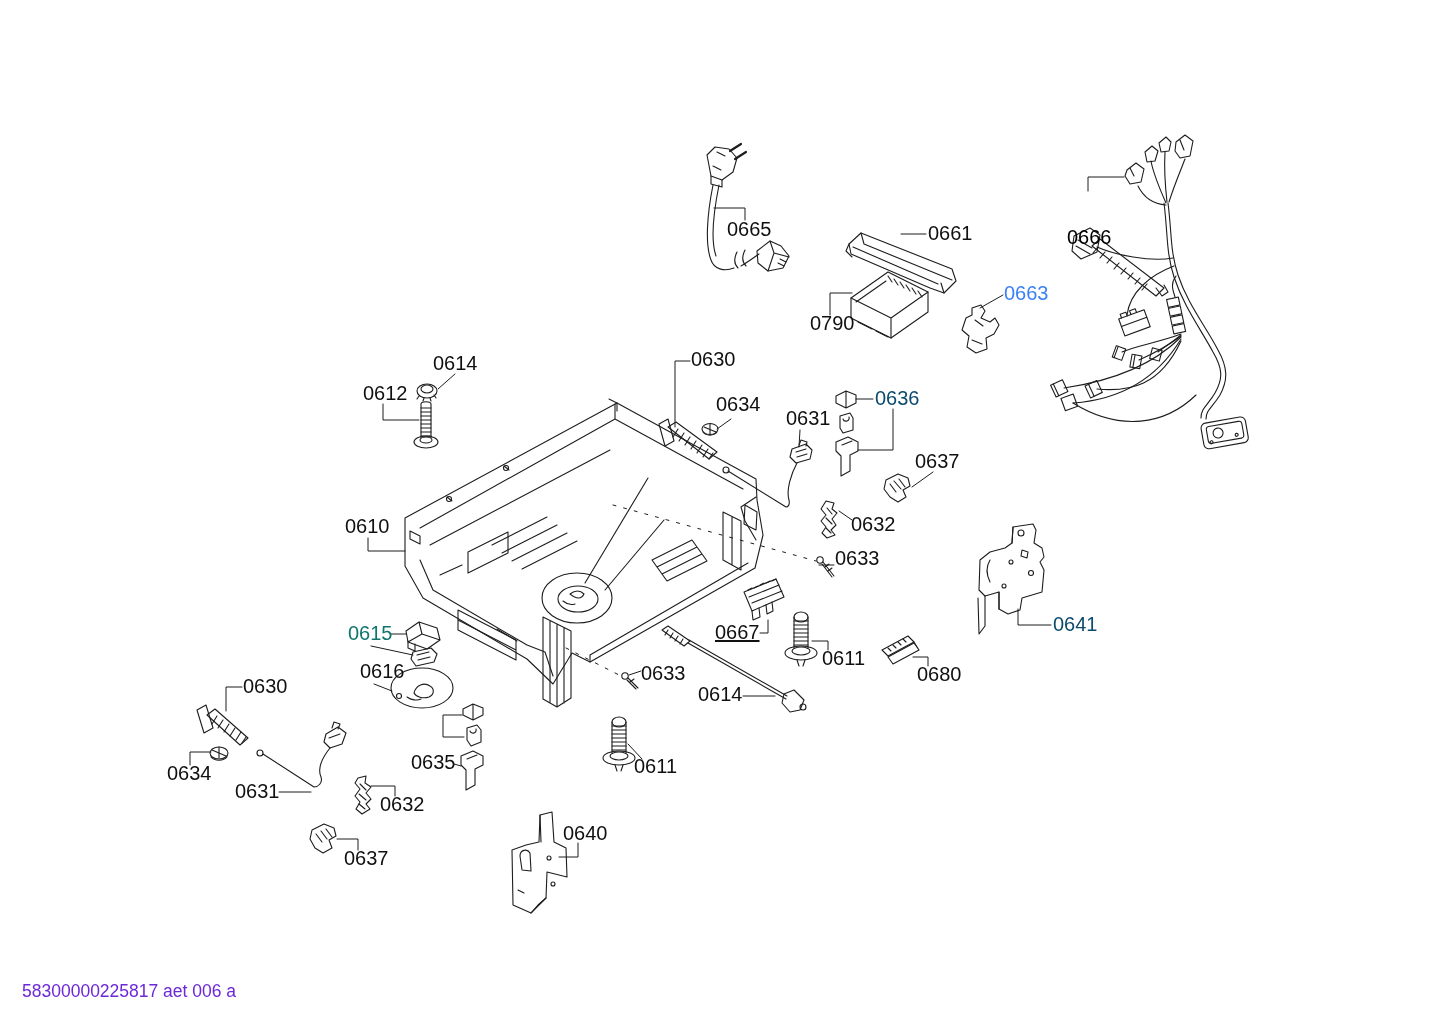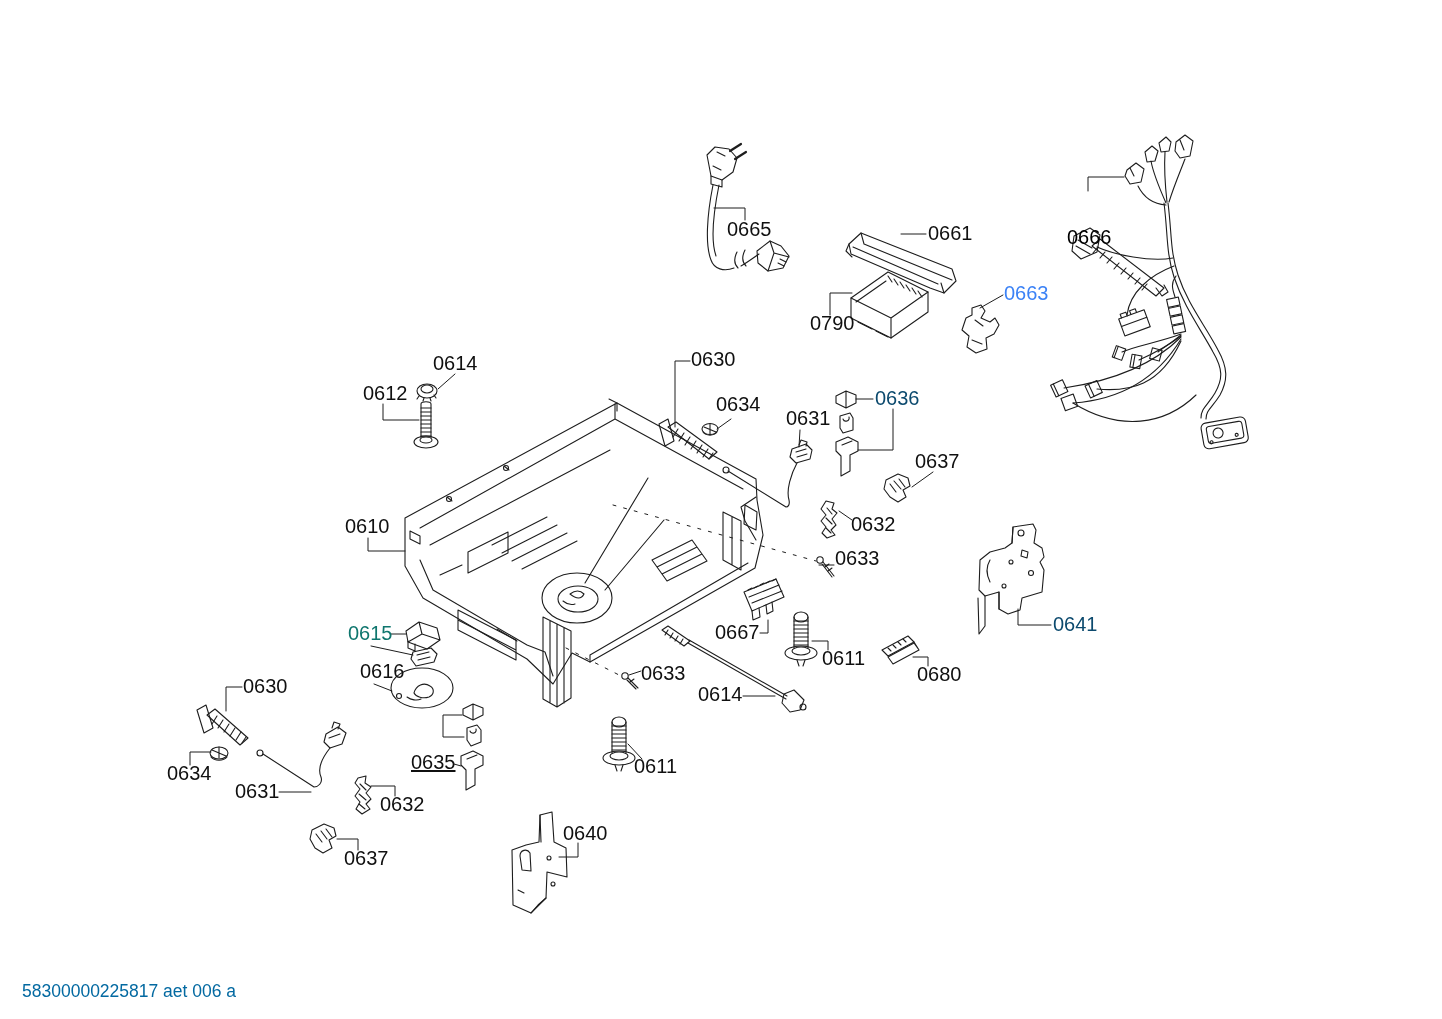--- a/index.html
+++ b/index.html
@@ -1,21 +1,21 @@
 <!DOCTYPE html>
 <html><head>
 <meta charset="utf-8">
 <style>
   html,body{margin:0;padding:0;background:#ffffff;}
   .stage{position:relative;width:1442px;height:1019px;background:#ffffff;overflow:hidden;
          font-family:"Liberation Sans", sans-serif;}
   svg.art{position:absolute;left:0;top:0;}
   .part-label{position:absolute;font-size:20px;line-height:20px;color:#101010;
               white-space:nowrap;letter-spacing:0px;}
-  .doc-code{position:absolute;left:22px;top:981px;font-size:17.5px;color:#0369a1;}
+  .doc-code{position:absolute;left:22px;top:981px;font-size:17.5px;color:#6d28d9;}
 </style>
 </head>
 <body>
 
 <div class="stage">
 
 <svg class="art" width="1442" height="1019" viewBox="0 0 1442 1019" fill="none" stroke="#1d1d1d" stroke-width="1.1" stroke-linejoin="round" stroke-linecap="round">
 
   <g stroke-width="1">
     <polyline points="714,208 745,208 745,220"></polyline>
@@ -363,23 +363,23 @@
       <div class="part-label" style="left: 851px; top: 514px; color: rgb(16, 16, 16);">0632</div>
       <div class="part-label" style="left: 835px; top: 548px; color: rgb(16, 16, 16);">0633</div>
       <div class="part-label" style="left: 345px; top: 516px; color: rgb(16, 16, 16);">0610</div>
       <div class="part-label" style="left: 348px; top: 623px; color: #0f766e;">0615</div>
       <div class="part-label" style="left: 360px; top: 661px; color: rgb(16, 16, 16);">0616</div>
       <div class="part-label" style="left: 243px; top: 676px; color: rgb(16, 16, 16);">0630</div>
       <div class="part-label" style="left: 167px; top: 763px; color: rgb(16, 16, 16);">0634</div>
       <div class="part-label" style="left: 235px; top: 781px; color: rgb(16, 16, 16);">0631</div>
       <div class="part-label" style="left: 380px; top: 794px; color: rgb(16, 16, 16);">0632</div>
       <div class="part-label" style="left: 344px; top: 848px; color: rgb(16, 16, 16);">0637</div>
-      <div class="part-label" style="left: 411px; top: 752px; color: rgb(16, 16, 16); text-decoration: underline;">0635</div>
+      <div class="part-label" style="left: 411px; top: 752px; color: rgb(16, 16, 16);">0635</div>
       <div class="part-label" style="left: 563px; top: 823px; color: rgb(16, 16, 16);">0640</div>
-      <div class="part-label" style="left: 715px; top: 622px; color: rgb(16, 16, 16);">0667</div>
+      <div class="part-label" style="left: 715px; top: 622px; color: rgb(16, 16, 16); text-decoration: underline;">0667</div>
       <div class="part-label" style="left: 822px; top: 648px; color: rgb(16, 16, 16);">0611</div>
       <div class="part-label" style="left: 917px; top: 664px; color: rgb(16, 16, 16);">0680</div>
       <div class="part-label" style="left: 698px; top: 684px; color: rgb(16, 16, 16);">0614</div>
       <div class="part-label" style="left: 641px; top: 663px; color: rgb(16, 16, 16);">0633</div>
       <div class="part-label" style="left: 634px; top: 756px; color: rgb(16, 16, 16);">0611</div>
       <div class="part-label" style="left: 1053px; top: 614px; color: #0c4a6e;">0641</div>
     </div>
 
 <div class="doc-code">58300000225817 aet 006 a</div>
 

